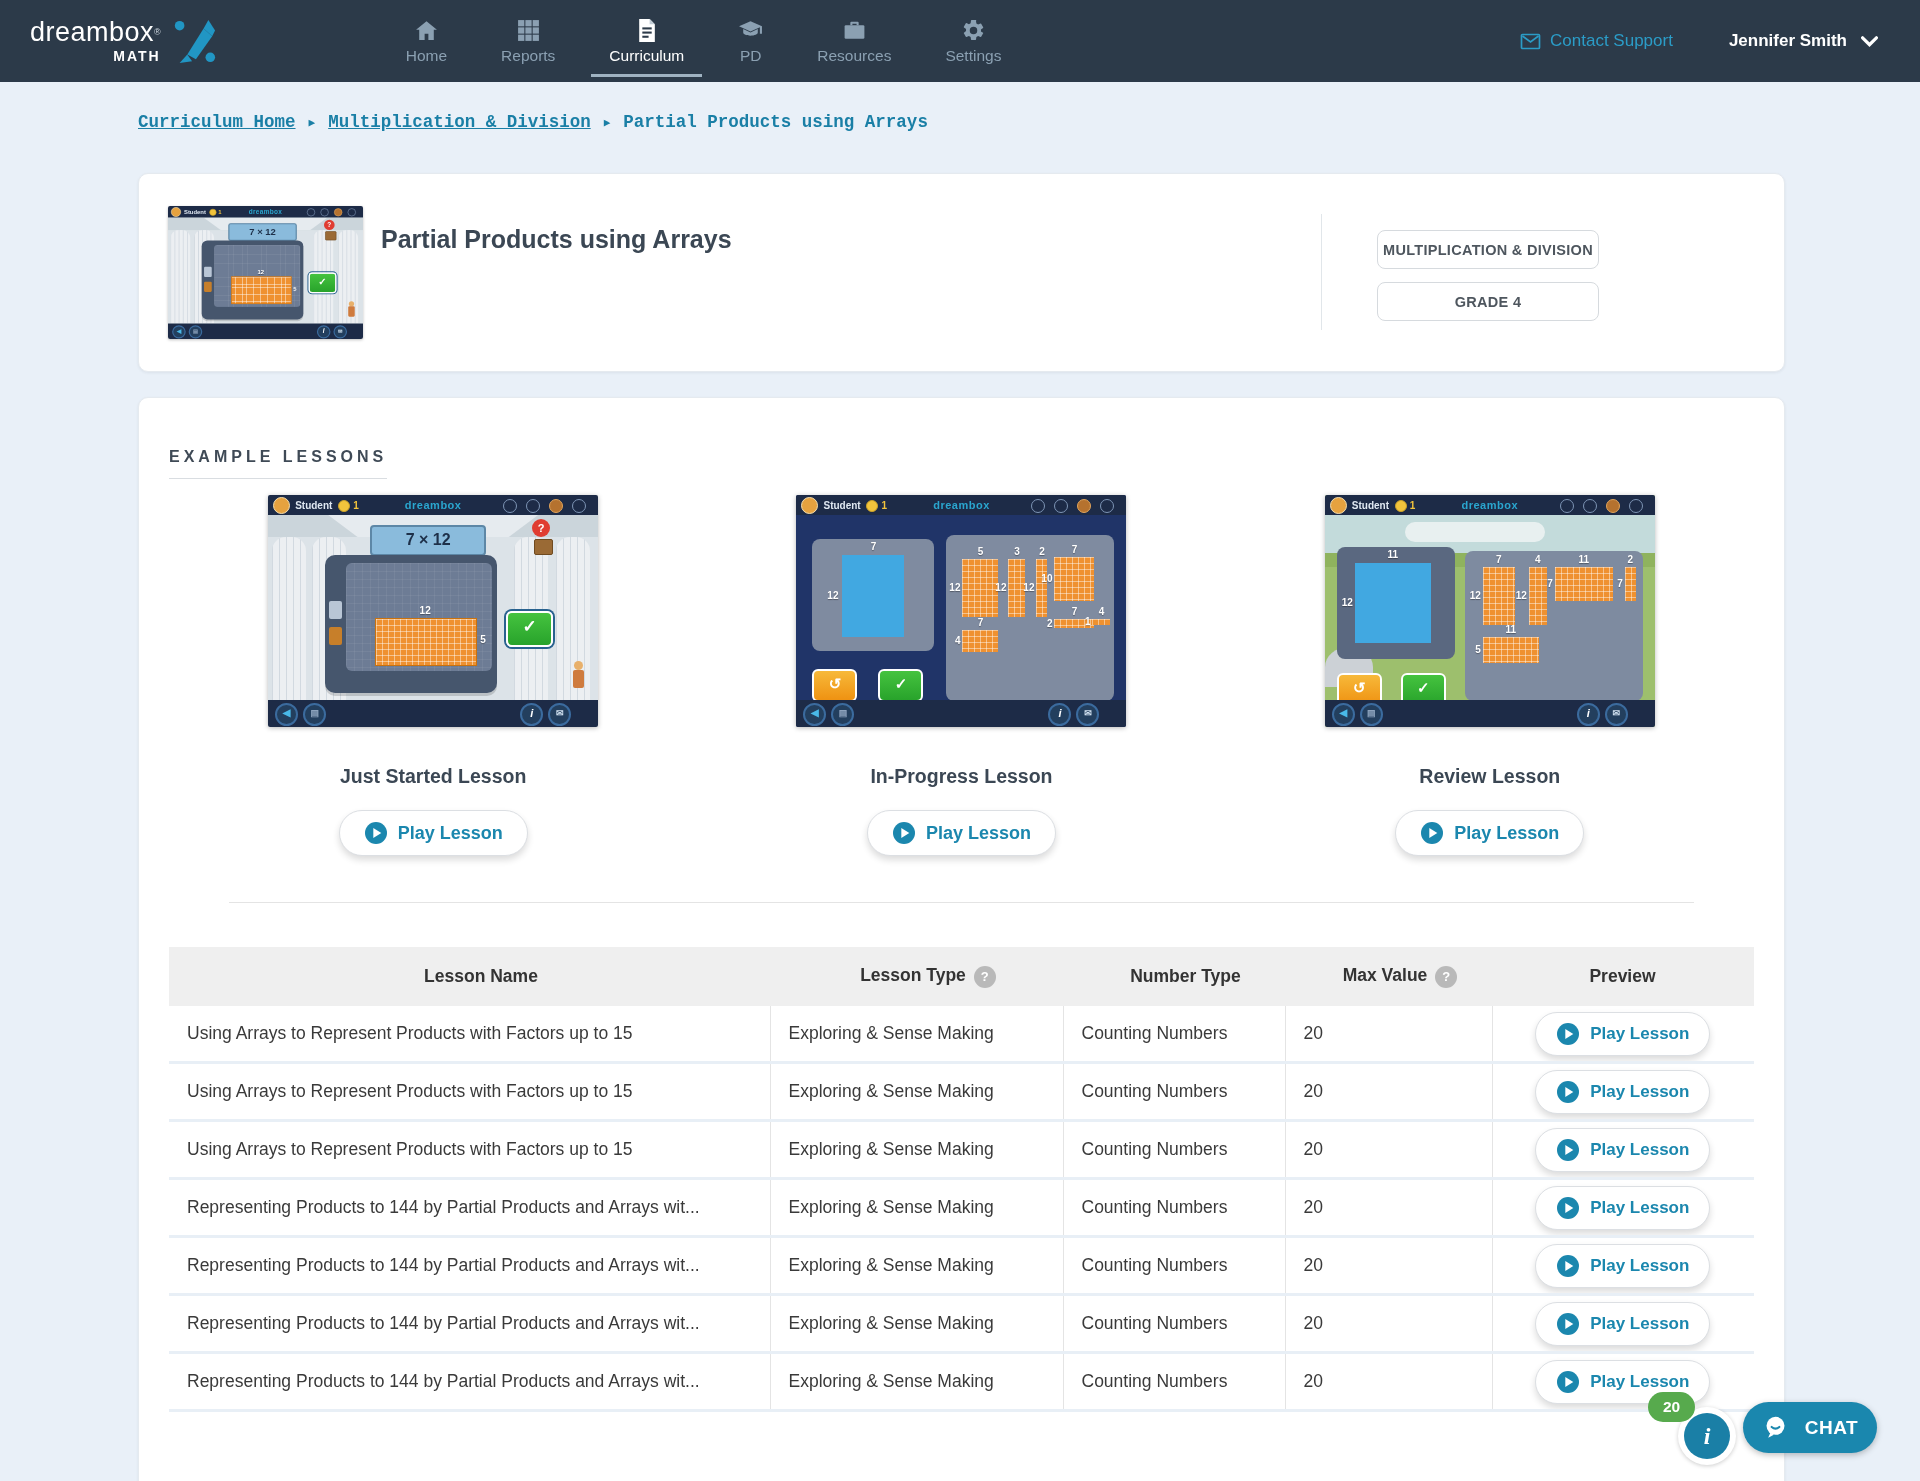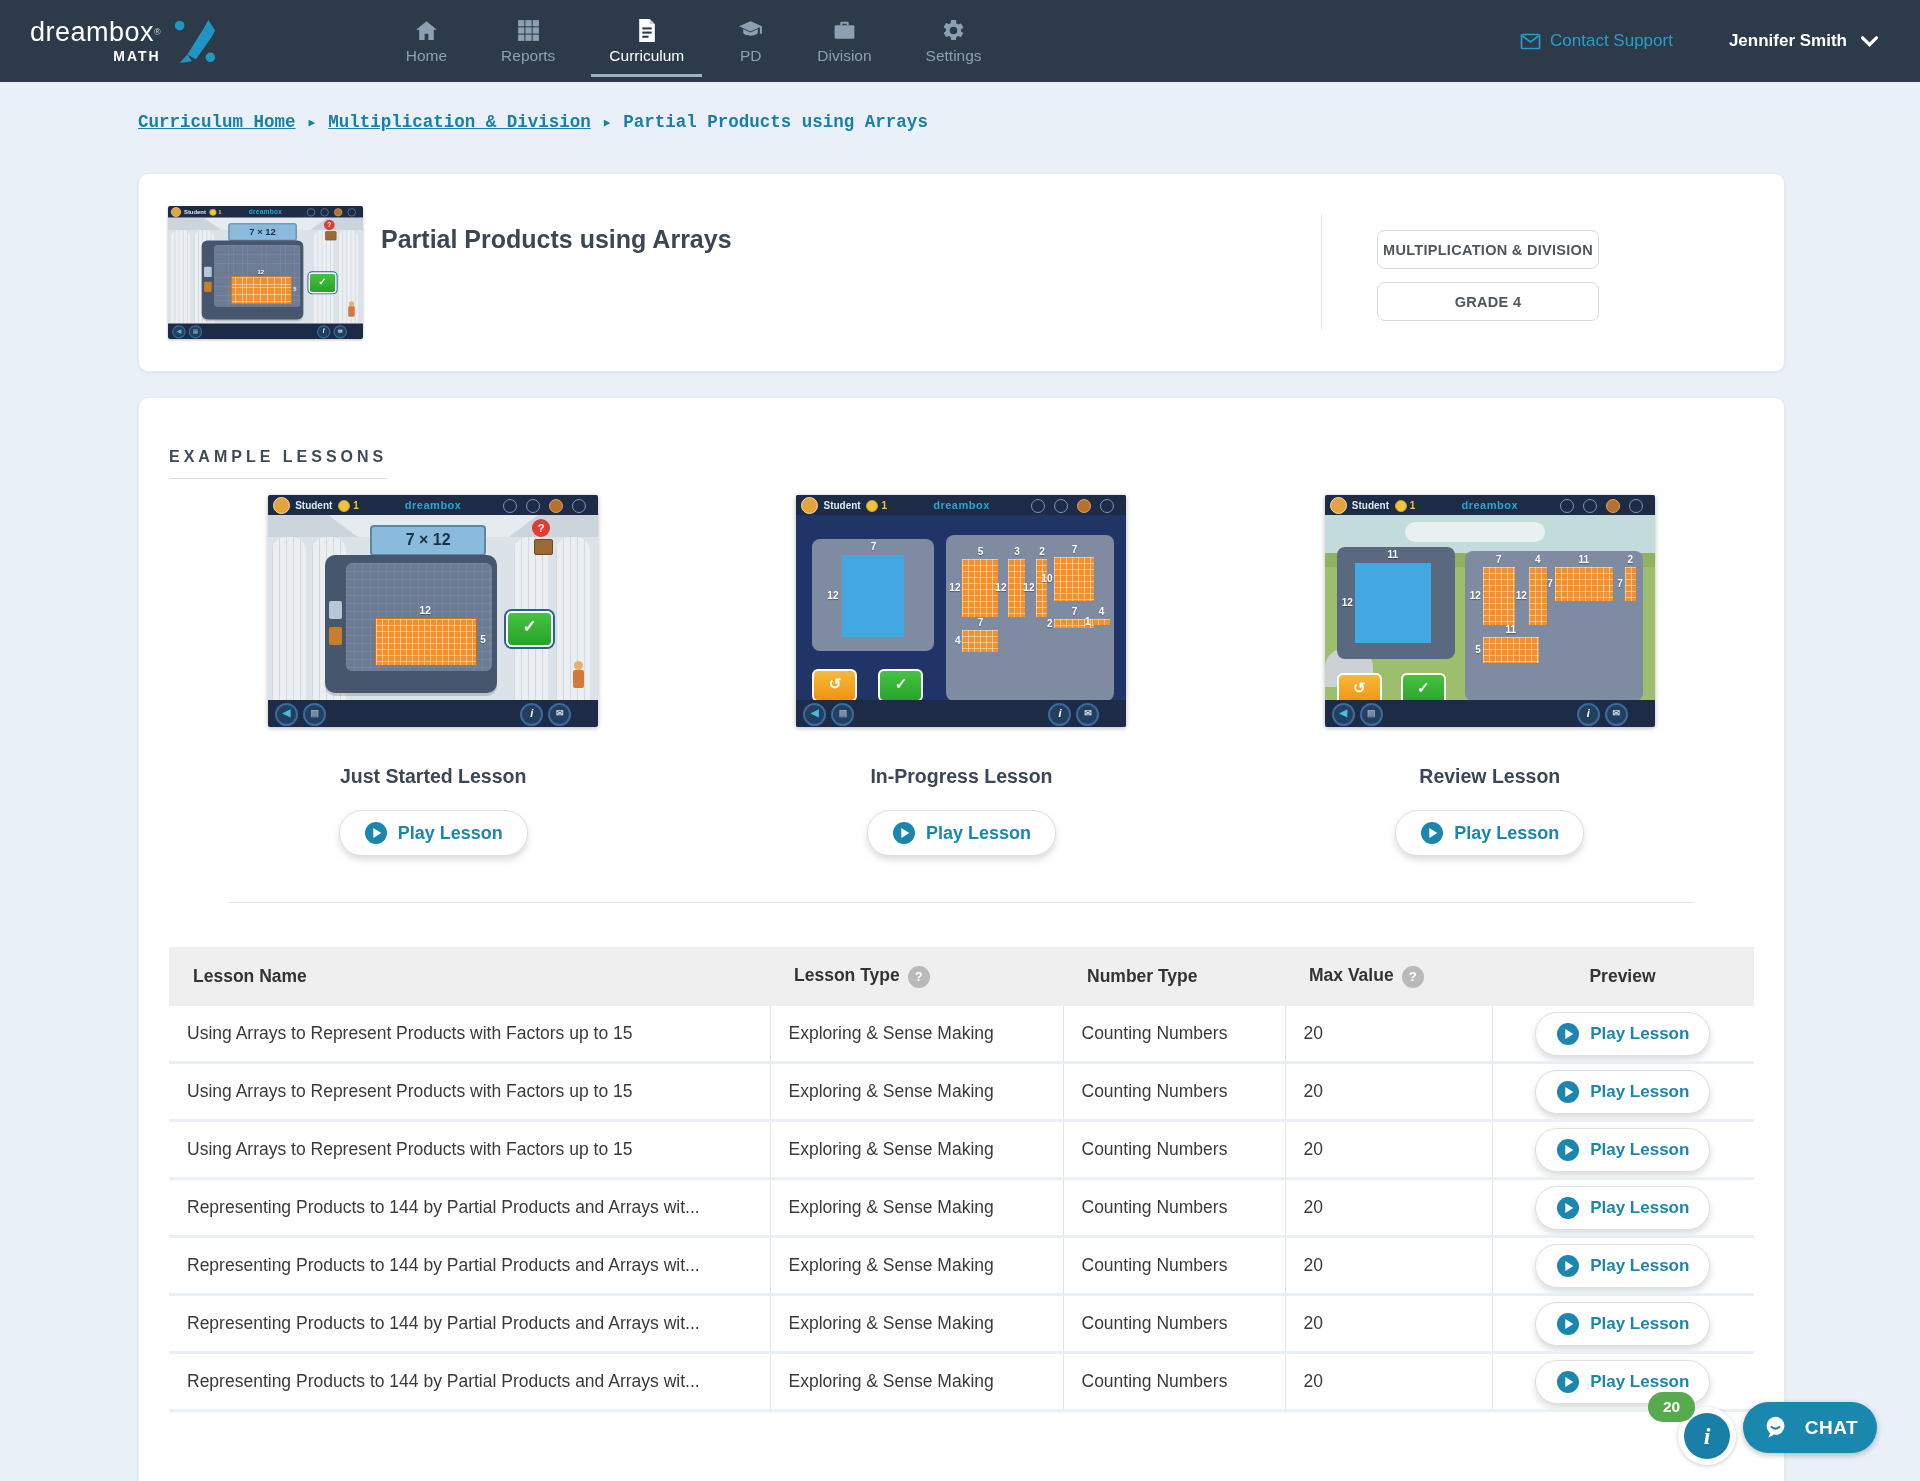--- a/index.html
+++ b/index.html
@@ -52,21 +52,21 @@
             border-radius:26px;padding:0 24px;height:46px;font-family:"Liberation Sans",sans-serif;
             font-size:18px;font-weight:bold;color:#1b87ae;box-shadow:0 4px 7px rgba(0,0,0,.14);cursor:pointer;}
   .play-btn svg{width:24px;height:24px;}
   .play-btn.small{margin-top:0;height:44px;padding:0 20px;font-size:17px;}
   .examples-divider{border:none;border-top:1px solid #e4e4e4;margin:46px 60px 0;}
 
   .all-lessons-head{display:flex;justify-content:space-between;align-items:flex-end;margin-top:50px;}
   .lesson-count{font-size:16.5px;color:#3f4a56;}
 
   table.lessons{width:1585px;border-collapse:collapse;table-layout:fixed;margin-top:44px;}
-  .lessons thead th{background:#efefef;height:57px;text-align:left;padding-left:24px;font-size:17.5px;color:#333;font-weight:bold;}
+  .lessons thead th{background:#efefef;height:57px;text-align:center;padding-left:24px;font-size:17.5px;color:#333;font-weight:bold;}
   .lessons thead th.center{text-align:center;padding-left:0;}
   .lessons tbody td{height:53px;background:#fff;border-bottom:3px solid #e8eff6;border-left:1px solid #e4e4e4;
                     font-size:17.5px;color:#3a3a3a;padding-left:18px;white-space:nowrap;overflow:hidden;}
   .lessons tbody td:first-child{border-left:none;}
   .lessons tbody td.preview-cell{text-align:center;padding-left:0;}
   .qmark{display:inline-flex;width:22px;height:22px;border-radius:50%;background:#b9b9b9;color:#fff;font-size:13px;
          font-weight:bold;align-items:center;justify-content:center;margin-left:8px;vertical-align:middle;cursor:pointer;}
 
   
   .fab-badge{position:absolute;left:1648px;top:1392px;width:47px;height:30px;background:#57aa4d;border-radius:16px;
@@ -137,21 +137,21 @@
           <path d="M12 3L1 8l11 5 9-4.09V15h2V8z"></path>
             <path d="M5 10.6V14c0 1.66 3.13 3 7 3s7-1.34 7-3v-3.4l-7 3.2z"></path>
         </svg>
         <span>PD</span>
       </div>
       <div class="nav-item">
         <svg viewBox="0 0 24 24">
           <path d="M9 3.5h6a1 1 0 011 1V7h-2V5.5h-4V7H8V4.5a1 1 0 011-1z"></path>
           <rect x="2.5" y="7" width="19" height="13" rx="1.2"></rect>
         </svg>
-        <span>Division</span>
+        <span>Resources</span>
       </div>
       <div class="nav-item">
         <svg viewBox="0 0 24 24">
           <path d="M19.14 12.94a7 7 0 0 0 .06-.94 7 7 0 0 0-.06-.94l2.03-1.58a.49.49 0 0 0 .12-.61l-1.92-3.32a.49.49 0 0 0-.59-.22l-2.39 1a7.2 7.2 0 0 0-1.62-.94l-.36-2.54A.48.48 0 0 0 13.92 2h-3.84a.48.48 0 0 0-.48.41l-.36 2.54a7.2 7.2 0 0 0-1.62.94l-2.39-1a.49.49 0 0 0-.59.22L2.72 8.43a.49.49 0 0 0 .12.61l2.03 1.58a7 7 0 0 0-.06.94 7 7 0 0 0 .06.94l-2.03 1.58a.49.49 0 0 0-.12.61l1.92 3.32a.49.49 0 0 0 .59.22l2.39-1a7.2 7.2 0 0 0 1.62.94l.36 2.54a.48.48 0 0 0 .48.41h3.84a.48.48 0 0 0 .48-.41l.36-2.54a7.2 7.2 0 0 0 1.62-.94l2.39 1a.49.49 0 0 0 .59-.22l1.92-3.32a.49.49 0 0 0-.12-.61zM12 15.6A3.6 3.6 0 1 1 15.6 12 3.6 3.6 0 0 1 12 15.6z"></path>
         </svg>
         <span>Settings</span>
       </div>
     </div>
 
     <div class="nav-right">

